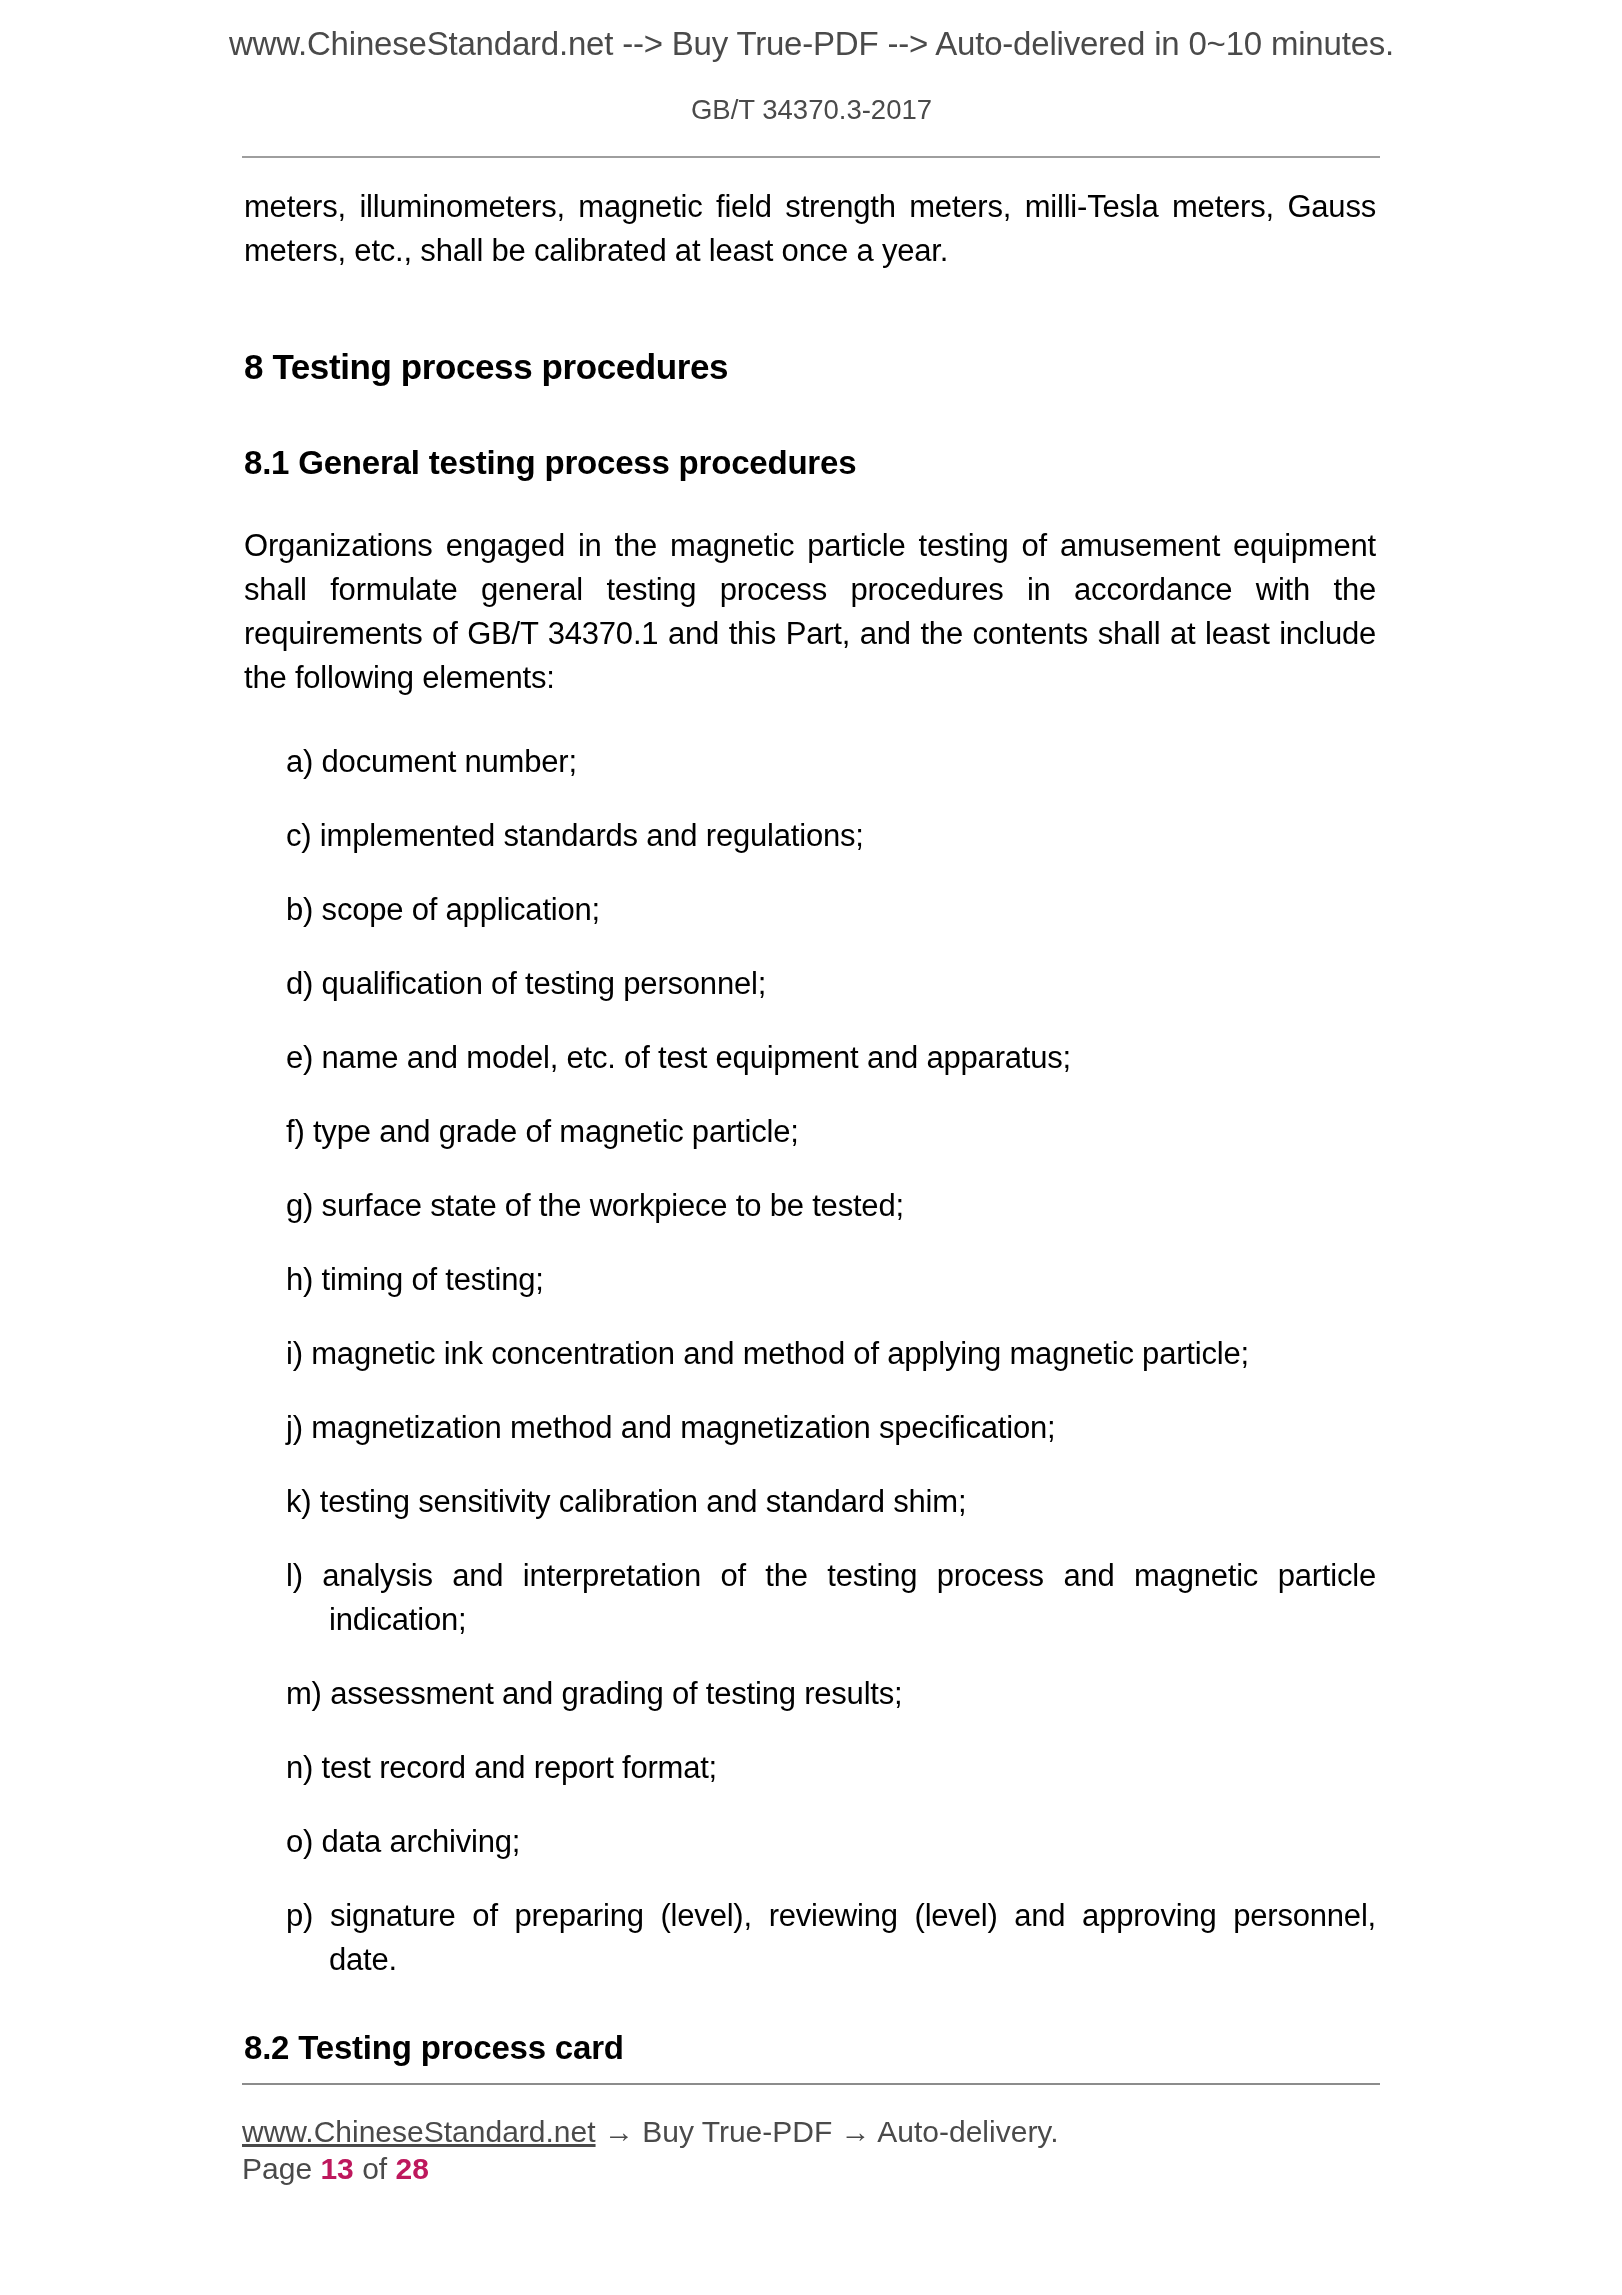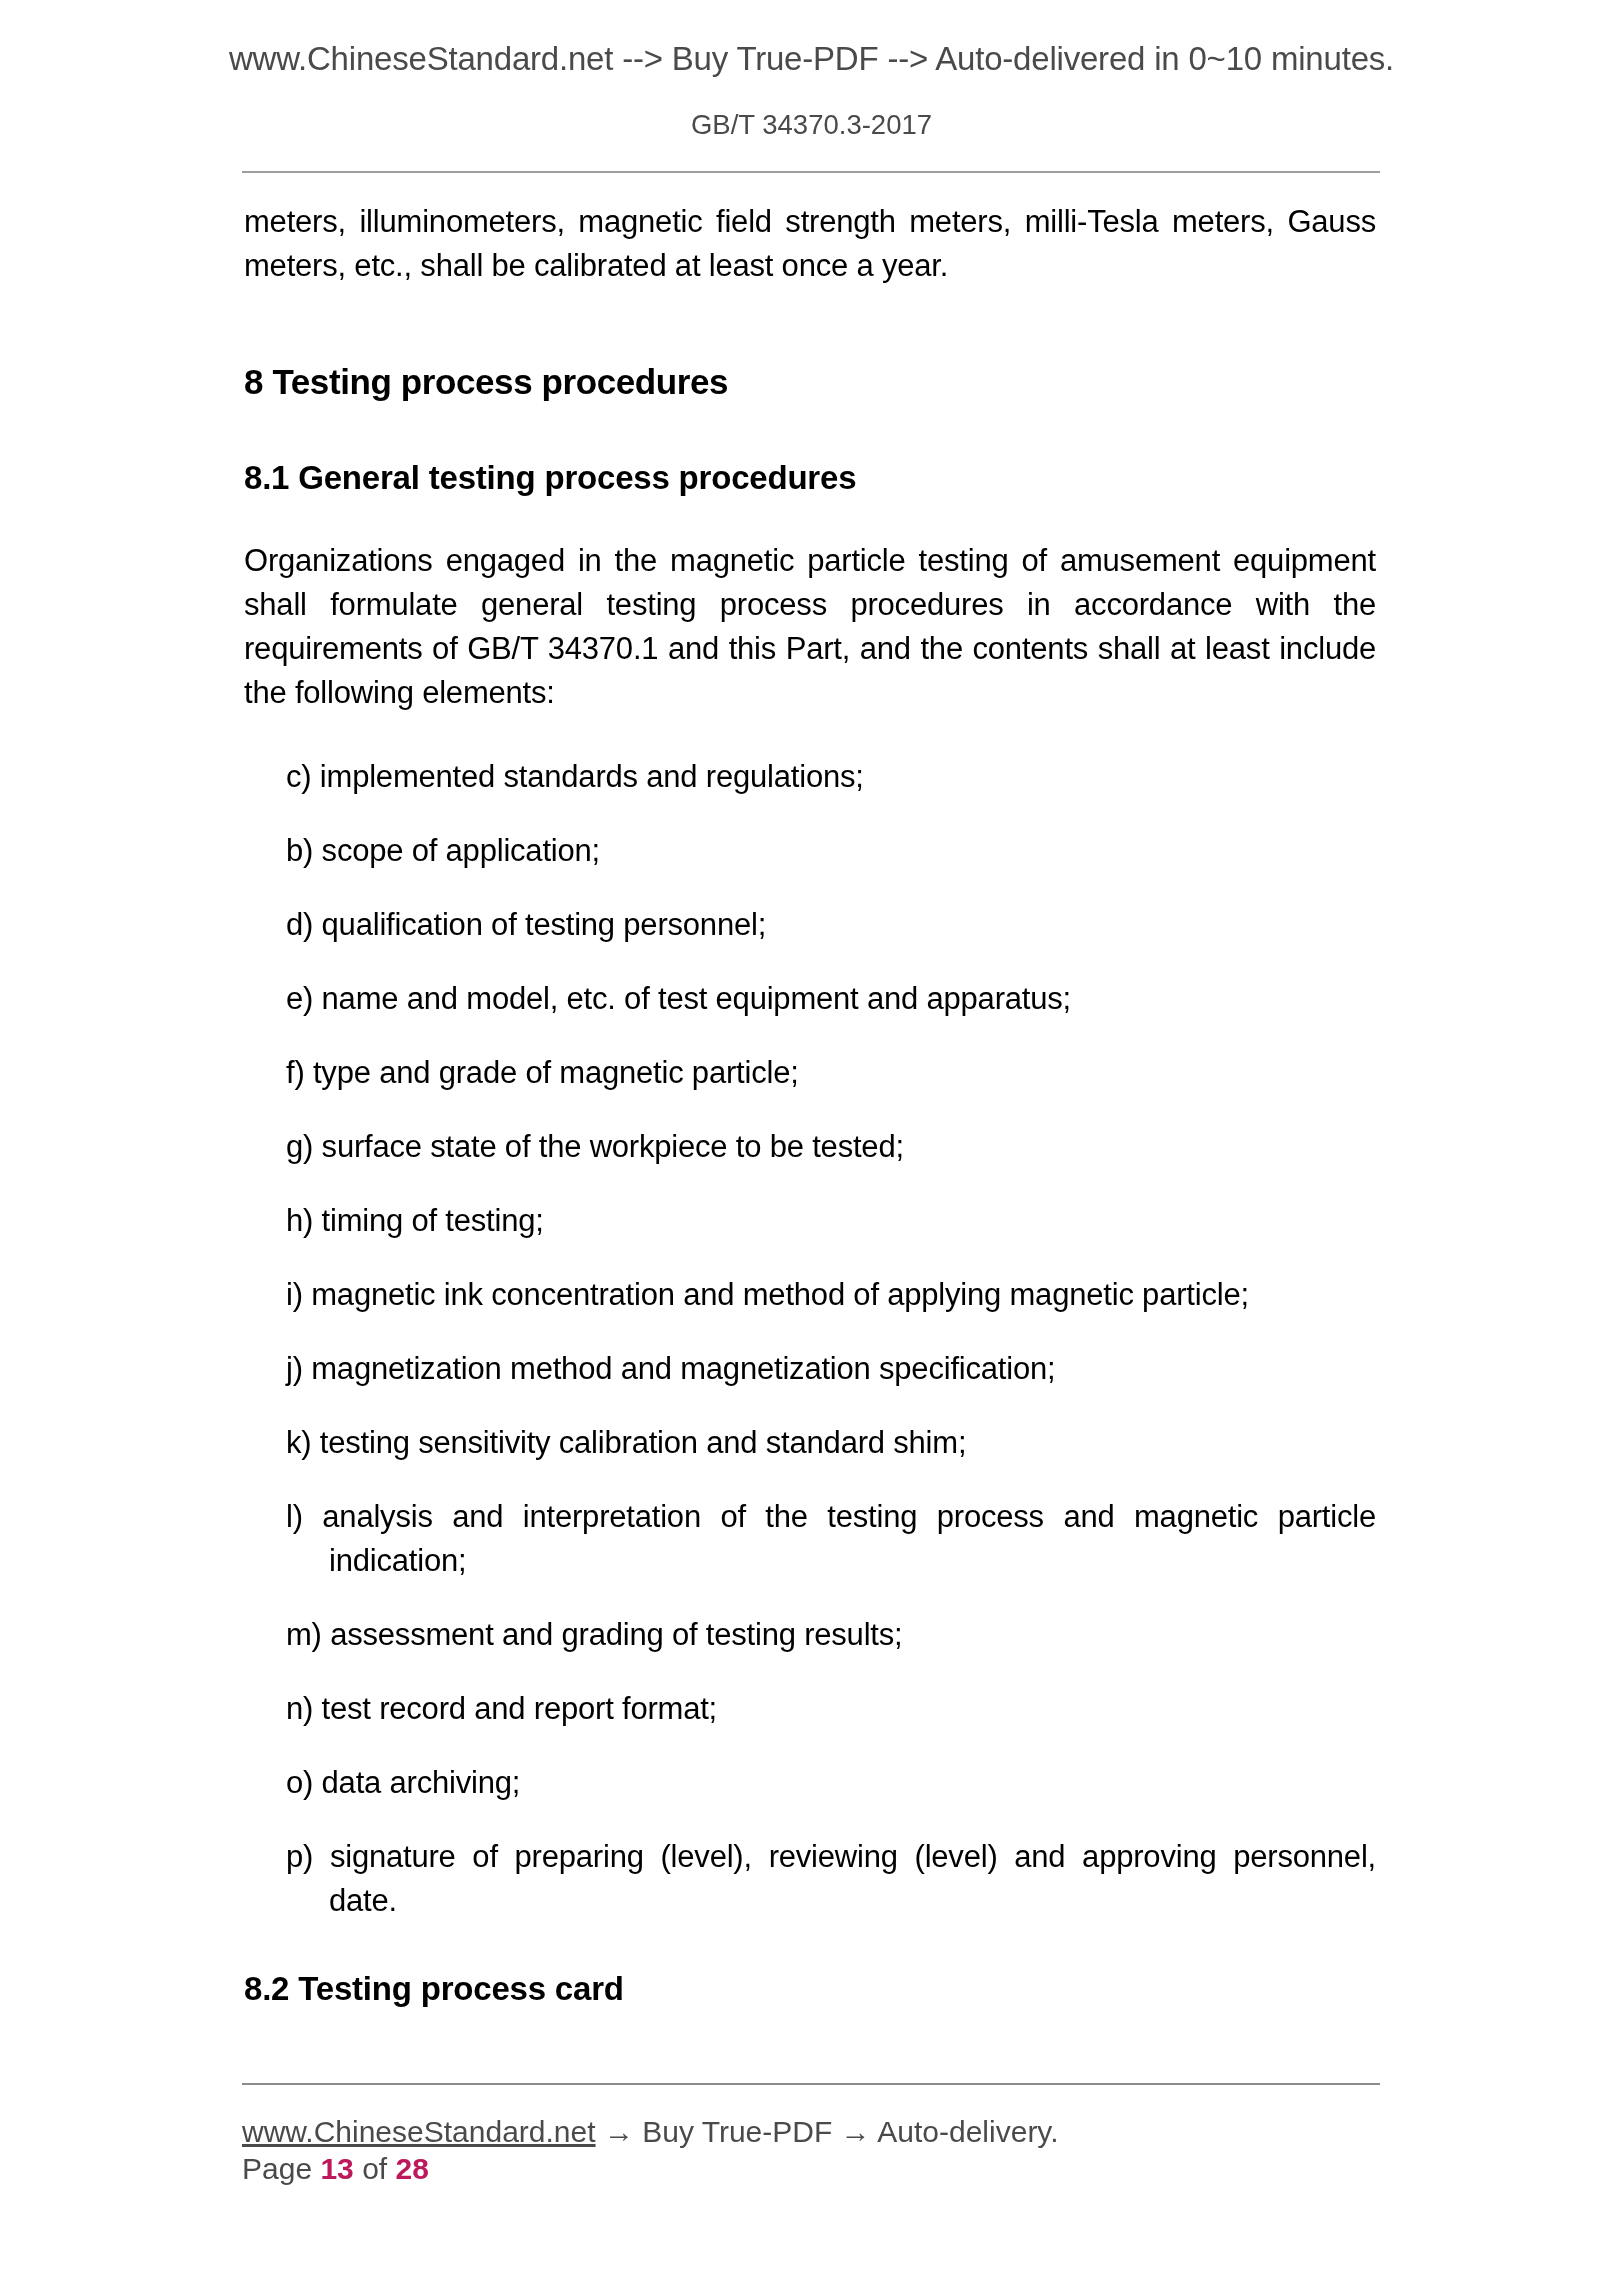--- a/index.html
+++ b/index.html
@@ -12,21 +12,21 @@
     width: 1623px;
     height: 2295px;
     background: #ffffff;
     font-family: "Liberation Sans", sans-serif;
     color: #000000;
     overflow: hidden;
     box-sizing: border-box;
   }
   
   .hdr {
-    padding-top: 40px;
+    padding-top: 25px;
     text-align: center;
   }
   .hdr-tagline {
     font-size: 33px;
     line-height: 38px;
     color: #4a4a4a;
     letter-spacing: -0.2px;
   }
   .hdr-doc {
     font-size: 27.5px;
@@ -134,20 +134,21 @@
 
     <p class="intro">meters, illuminometers, magnetic field strength meters, milli-Tesla meters, Gauss meters, etc., shall be calibrated at least once a year.</p>
 
     <div class="h1">8 Testing process procedures</div>
 
     <div class="h2">8.1 General testing process procedures</div>
 
     <p class="para">Organizations engaged in the magnetic particle testing of amusement equipment shall formulate general testing process procedures in accordance with the requirements of GB/T 34370.1 and this Part, and the contents shall at least include the following elements:</p>
 
     <ul class="elements">
+      <li>a) document number;</li>
       <li>c) implemented standards and regulations;</li>
       <li>b) scope of application;</li>
       <li>d) qualification of testing personnel;</li>
       <li>e) name and model, etc. of test equipment and apparatus;</li>
       <li>f) type and grade of magnetic particle;</li>
       <li>g) surface state of the workpiece to be tested;</li>
       <li>h) timing of testing;</li>
       <li>i) magnetic ink concentration and method of applying magnetic particle;</li>
       <li>j) magnetization method and magnetization specification;</li>
       <li>k) testing sensitivity calibration and standard shim;</li>

